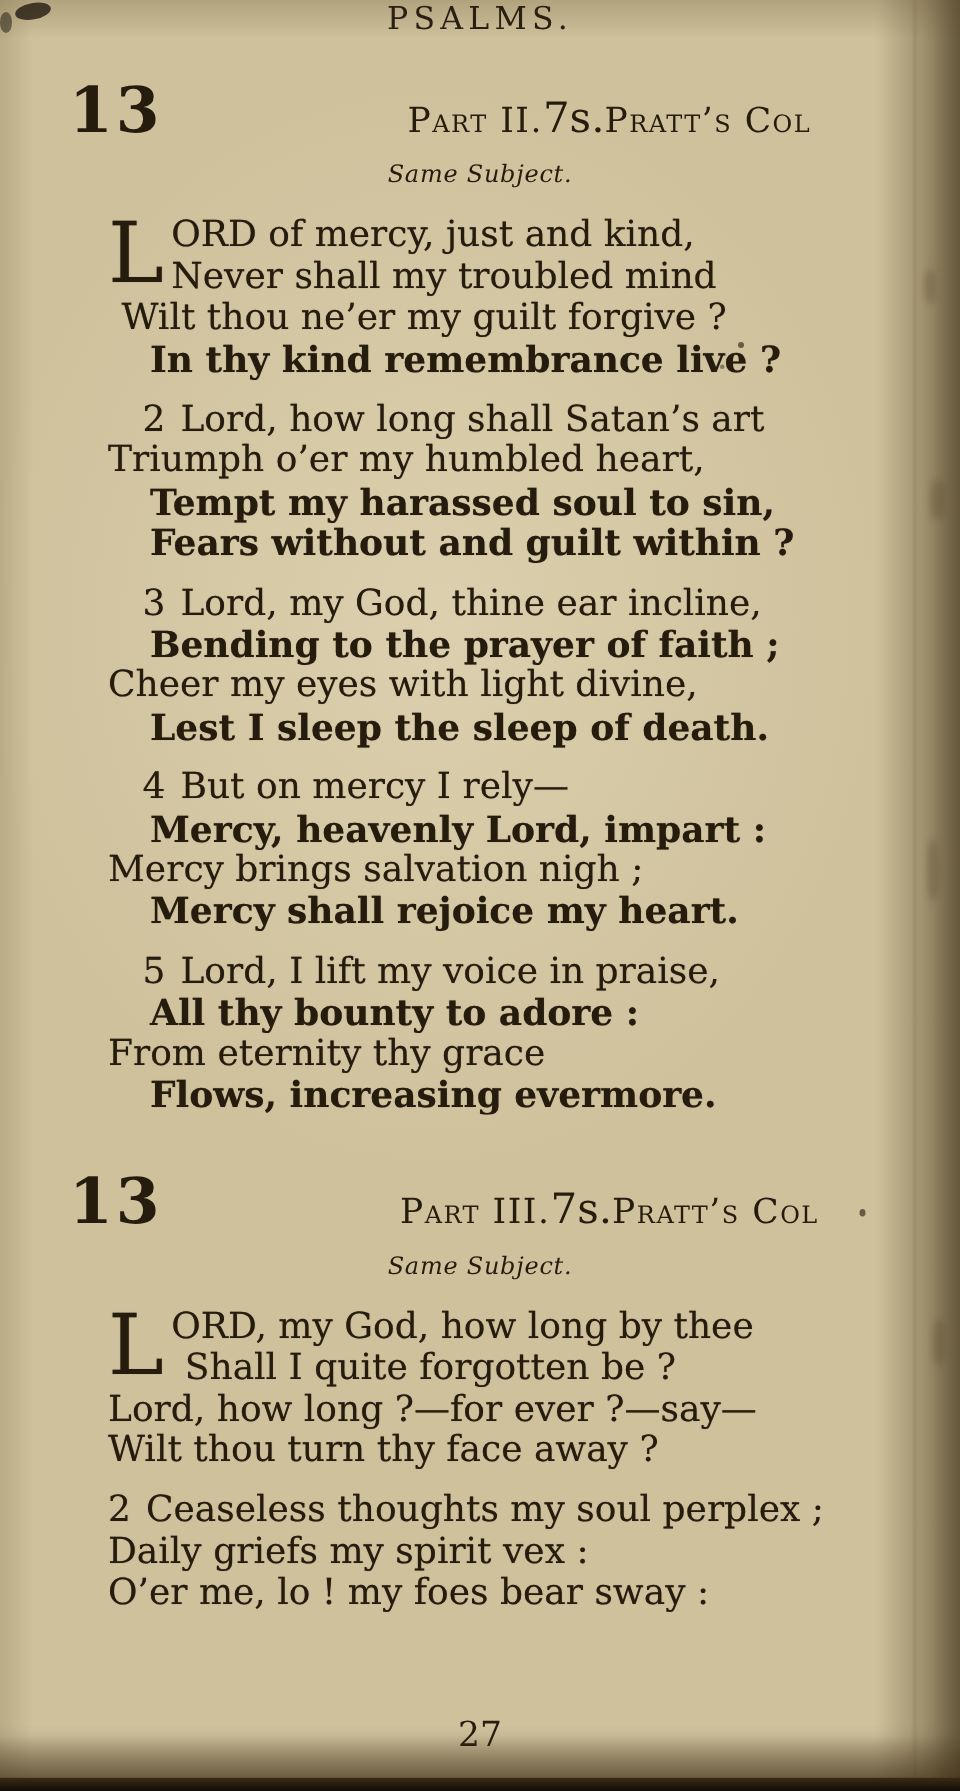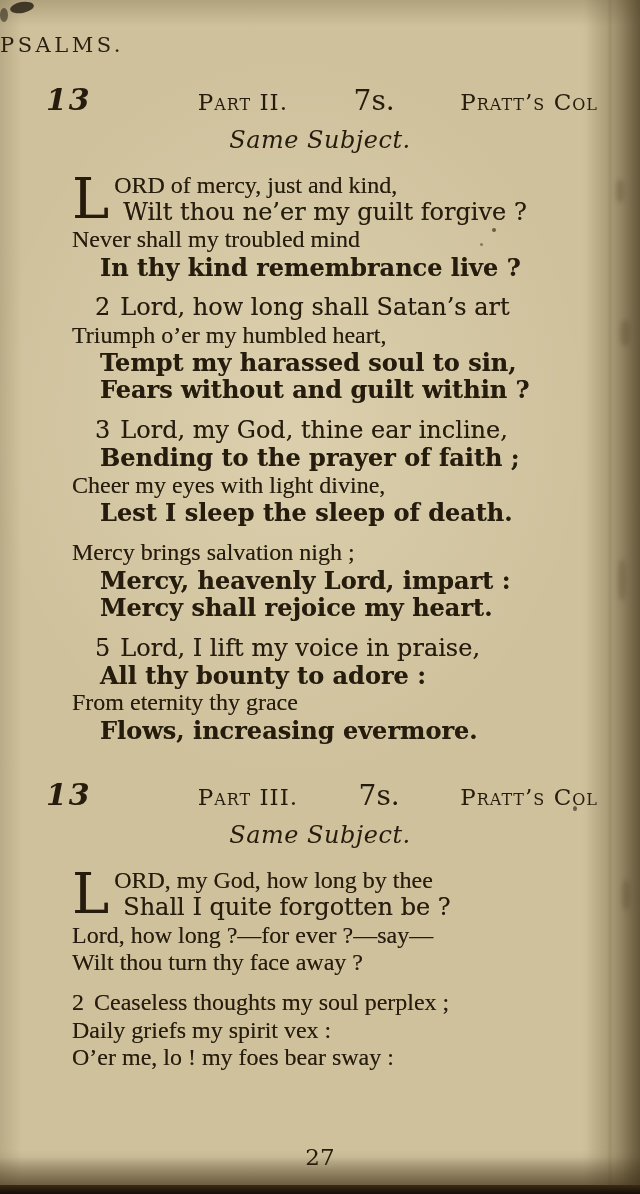--- a/index.html
+++ b/index.html
@@ -15,58 +15,56 @@
     background:
       radial-gradient(ellipse 430px 520px at 45% 35%, rgba(249,241,215,0.30), rgba(249,241,215,0) 70%),
       linear-gradient(to bottom, rgba(108,92,58,0.30) 0px, rgba(108,92,58,0) 26px),
       linear-gradient(to right, rgba(108,92,58,0.22) 0px, rgba(108,92,58,0) 22px),
       linear-gradient(to left, rgba(70,56,28,0.52) 0px, rgba(96,80,46,0.30) 18px, rgba(96,80,46,0) 54px),
       linear-gradient(to top, rgba(77,62,32,0.38) 0px, rgba(77,62,32,0) 44px),
       #cfc19c;
   }
 
   .running-header {
-    padding-top: 33px;
-    text-align: left;
+    text-align: center;
     font-size: 21px;
     letter-spacing: 3.5px;
     color: #2a2012;
   }
 
   .hymn { overflow: hidden; }           
   .hymn + .hymn { margin-top: 8px; }
 
   .hymn-heading {
     display: flex;
     align-items: baseline;
     margin: 26px 42px 0 46px;
   }
   .hymn-number {
-    font-size: 30px;
+    font-size: 42px;
     font-weight: bold;
     letter-spacing: 2px;
     line-height: 1.15;
-    font-style: italic;
   }
   .heading-parts {
     flex: 1;
     display: flex;
-    justify-content: space-between;
+    justify-content: center;
     align-items: baseline;
     margin-left: 106px;
     font-size: 23px;
   }
   .smallcaps { font-variant: small-caps; letter-spacing: 1px; }
   .meter { font-size: 28px; }
 
   .subtitle {
     margin-top: 8px;
     text-align: center;
     font-style: italic;
-    font-size: 24px;
+    font-size: 16px;
     letter-spacing: 0.5px;
   }
 
   .verse {
     margin: 13px 30px 0 72px;
     font-size: 24px;
     line-height: 27.4px;
     text-shadow: 0 0 0.5px rgba(38,28,14,0.55);
   }
   .first-verse { margin-top: 18px; }
@@ -74,21 +72,21 @@
   .dropcap {
     float: left;
     font-size: 56px;
     line-height: 49px;
     height: 52px;
     padding-right: 5px;
     margin-top: 2px;
   }
 
   .verse-line { white-space: pre-wrap; }
-  .in-0 { text-indent: 0; font-family: Liberation Serif, serif; }
+  .in-0 { text-indent: 0; }
   .in-1 { text-indent: 9px; }
   .in-2 { text-indent: 23px; }
   .in-3 { text-indent: 28px; font-weight: bold; }
   .verse-num { margin-right: 10px; }
 
   .page-number {
     position: absolute;
     bottom: 24px;
     left: 0; right: 0;
     text-align: center;
@@ -165,39 +163,40 @@
           <span class="heading-parts">
             <span class="smallcaps">Part II.</span>
             <span class="meter">7s.</span>
             <span class="smallcaps">Pratt’s Col</span>
           </span>
         </div>
         <div class="subtitle">Same Subject.</div>
         <div class="verse first-verse">
           <span class="dropcap">L</span>
           <div class="verse-line in-0">ORD of mercy, just and kind,</div>
+          <div class="verse-line in-0">Never shall my troubled mind</div>
           <div class="verse-line in-1">Wilt thou ne’er my guilt forgive ?</div>
-          <div class="verse-line in-0">Never shall my troubled mind</div>
           <div class="verse-line in-3">In thy kind remembrance live ?</div>
         </div>
         <div class="verse">
           <div class="verse-line in-2"><span class="verse-num">2</span>Lord, how long shall Satan’s art</div>
           <div class="verse-line in-0">Triumph o’er my humbled heart,</div>
           <div class="verse-line in-3">Tempt my harassed soul to sin,</div>
           <div class="verse-line in-3">Fears without and guilt within ?</div>
         </div>
         <div class="verse">
           <div class="verse-line in-2"><span class="verse-num">3</span>Lord, my God, thine ear incline,</div>
           <div class="verse-line in-3">Bending to the prayer of faith ;</div>
           <div class="verse-line in-0">Cheer my eyes with light divine,</div>
           <div class="verse-line in-3">Lest I sleep the sleep of death.</div>
         </div>
         <div class="verse">
+          <div class="verse-line in-2"><span class="verse-num">4</span>But on mercy I rely—</div>
+          <div class="verse-line in-3">Mercy, heavenly Lord, impart :</div>
           <div class="verse-line in-0">Mercy brings salvation nigh ;</div>
-          <div class="verse-line in-3">Mercy, heavenly Lord, impart :</div>
           <div class="verse-line in-3">Mercy shall rejoice my heart.</div>
         </div>
         <div class="verse">
           <div class="verse-line in-2"><span class="verse-num">5</span>Lord, I lift my voice in praise,</div>
           <div class="verse-line in-3">All thy bounty to adore :</div>
           <div class="verse-line in-0">From eternity thy grace</div>
           <div class="verse-line in-3">Flows, increasing evermore.</div>
         </div>
       </section>
       <section class="hymn">

